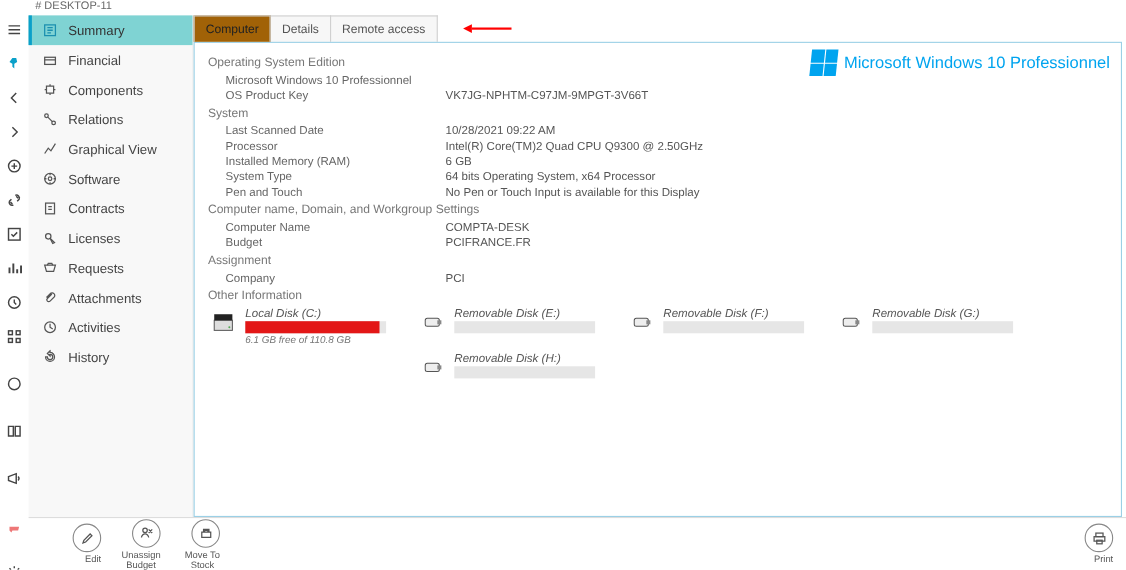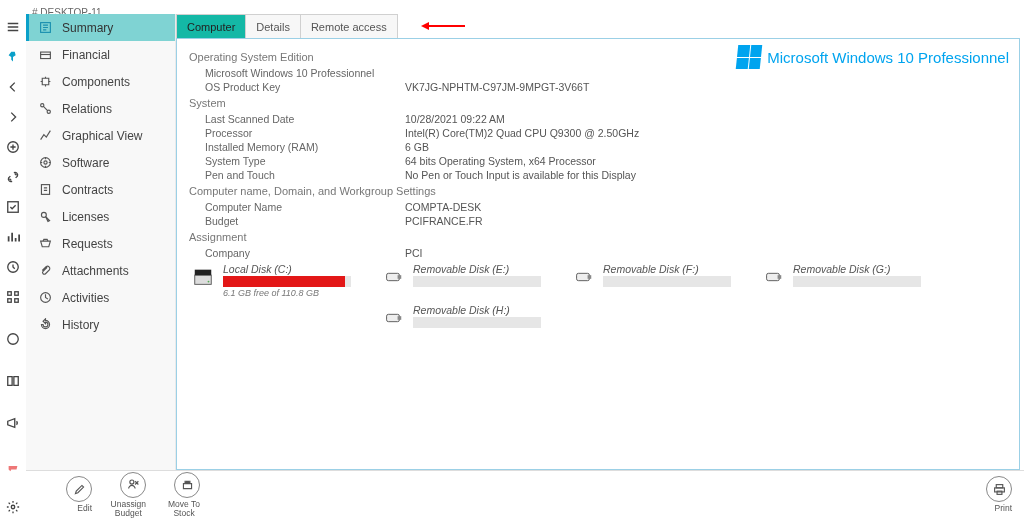--- a/index.html
+++ b/index.html
@@ -1,17 +1,17 @@
 <!DOCTYPE html>
 <html><head>
 <meta charset="utf-8">
 <style>
   * { margin: 0; padding: 0; box-sizing: border-box; font-family: "Segoe UI", Arial, sans-serif; }
   body { width: 1024px; height: 518px; overflow: hidden; background: #fff; position: relative; }
-  .top-bar { position: absolute; top: 0; left: 26px; right: 0; height: 18px; display: flex; align-items: flex-end; }
+  .top-bar { position: absolute; top: 0; left: 26px; right: 0; height: 18px; display: flex; align-items: flex-start; }
   .top-bar .hamburger,
   .top-bar .crumb,
   .top-bar .hash { font-size: 10px; color: #666; }
   .top-bar .hash { margin-left: 6px; }
   
   .rail { position: absolute; top: 14px; left: 0; width: 26px; height: 504px; background: #fff; display: flex; flex-direction: column; align-items: center; gap: 12px; padding-top: 6px; }
   .rail .spacer { flex: 1; }
   .rail svg { width: 14px; height: 14px; stroke: #444; fill: none; stroke-width: 1.5; }
   .rail .bottom svg { margin-bottom: 12px; }
   .rail .bottom { display: flex; flex-direction: column; align-items: center; gap: 12px; margin-bottom: 56px; }
@@ -30,21 +30,21 @@
   .action { display: flex; flex-direction: column; align-items: flex-end; justify-content: center; width: 54px; cursor: pointer; }
   .action .circle { width: 26px; height: 26px; border: 1px solid #888; border-radius: 50%; display:flex; align-items:center; justify-content:center; }
   .action .circle svg { width:13px; height:13px; stroke:#555; fill:none; stroke-width:1.4; }
   .action .lbl { font-size: 8.5px; color: #555; margin-top: 2px; text-align: center; line-height: 1.05; }
   .bottom-bar .right { margin-left: auto; }
 
   
   .content { position: absolute; top: 14px; left: 176px; right: 4px; bottom: 48px; display:flex; flex-direction:column; }
   .tabs { display:flex; height: 24px; }
   .tab { border: 1px solid #d0d0d0; border-bottom: none; font-size: 11px; color:#555; height:24px; padding: 0 10px; display:flex; align-items:center; cursor:pointer; background:#f7f7f7; margin-right:-1px; }
-  .tab.active { background:#14b8a6; color:#222; z-index:2; }
+  .tab.active { background:#a16207; color:#222; z-index:2; }
   .arrow-annot { position: relative; margin-left: 24px; display:flex; align-items:center; }
   .arrow-annot .line { width: 36px; height: 2px; background:#f00; }
   .arrow-annot .head { width:0; height:0; border-top:4px solid transparent; border-bottom:4px solid transparent; border-right:8px solid #f00; }
 
   .panel { flex:1; border:1px solid #9bd0e6; overflow:auto; padding: 8px 14px; position:relative; }
   .section-title { font-size: 11px; color: #777; margin: 4px 0 4px -2px; }
   .row { display:flex; font-size: 10.5px; color:#666; margin: 2px 0; }
   .row .label { width: 200px; margin-left: 14px; }
   .row .value { color:#555; }
 
@@ -307,20 +307,21 @@
         <div class="label">Budget</div>
         <div class="value">PCIFRANCE.FR</div>
       </div>
 
     <div class="section-title">Assignment</div>
     <div class="row">
         <div class="label">Company</div>
         <div class="value">PCI</div>
       </div>
 
+    <div class="section-title">Other Information</div>
 
     <div class="disks">
       <div class="disk">
         <div class="dicon">
             <svg viewBox="0 0 24 24">
               <rect x="3" y="10" width="18" height="10" fill="#ddd" stroke="#555"></rect>
               <rect x="3" y="4" width="18" height="6" fill="#222"></rect>
               <circle cx="18" cy="17" r="1" fill="#5a5"></circle>
             </svg>
           </div>

